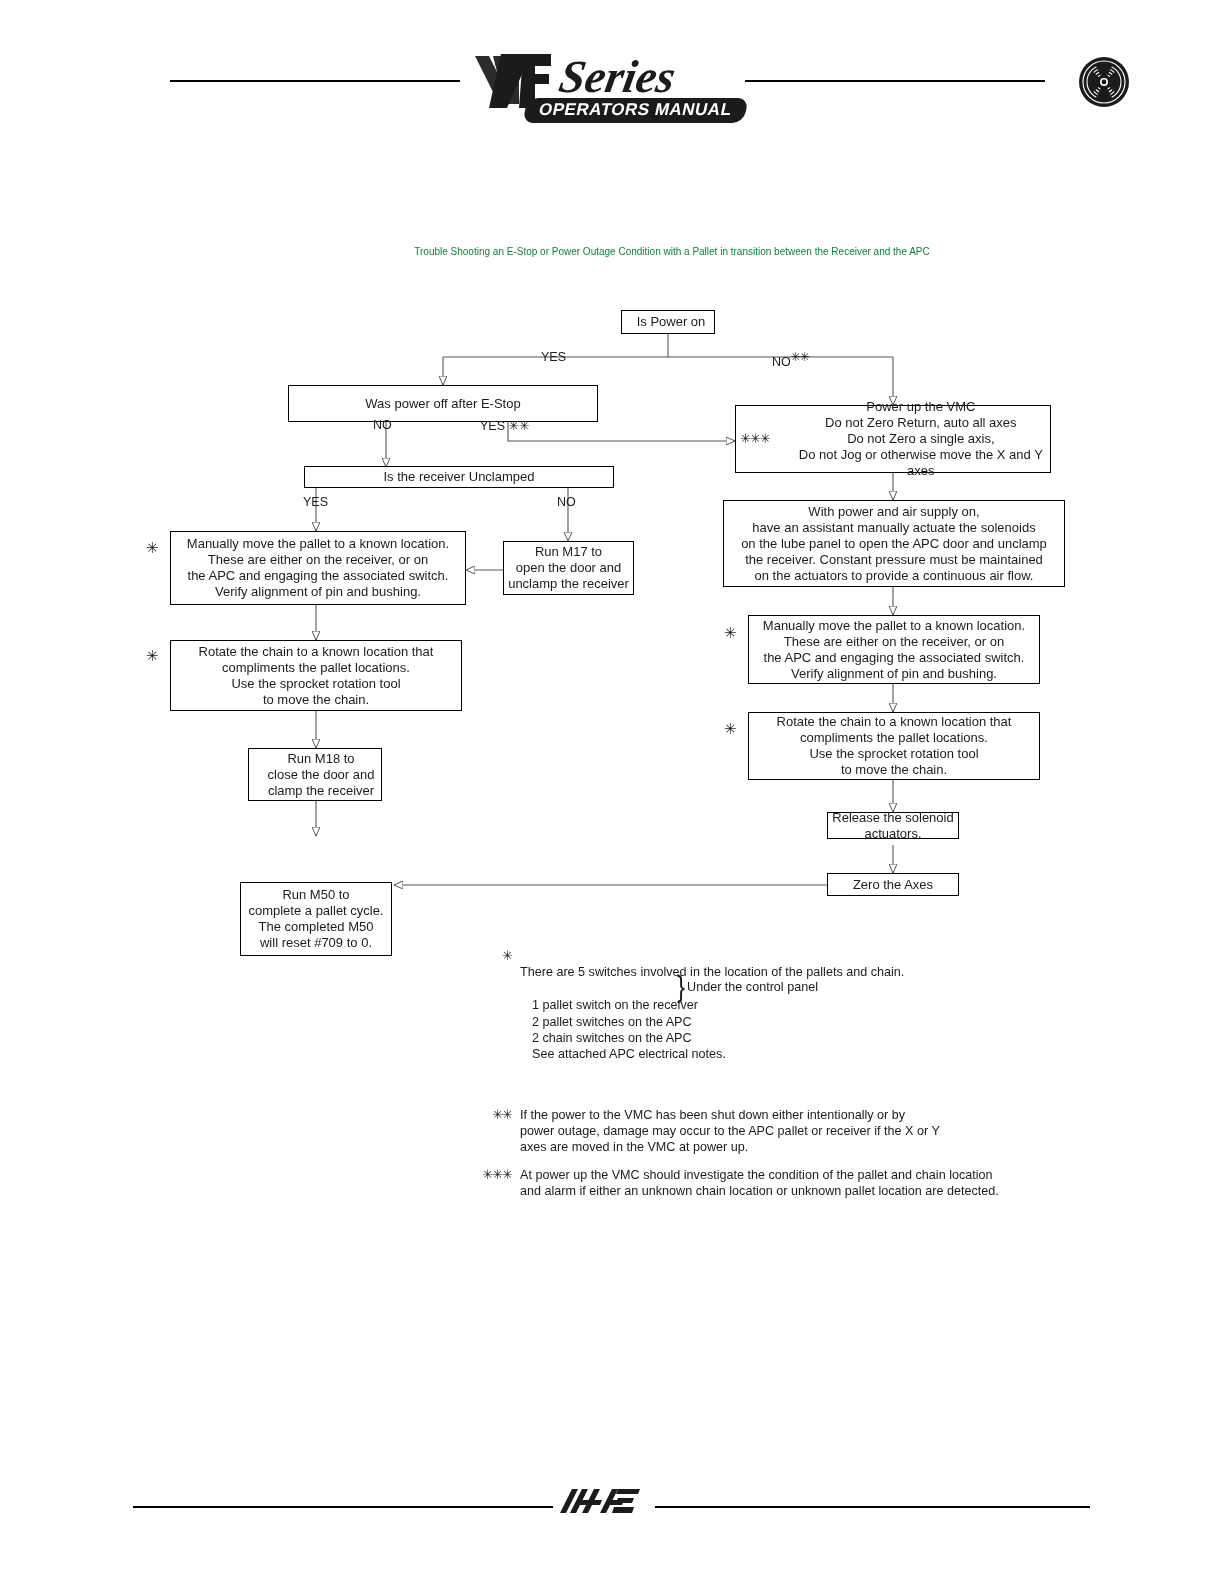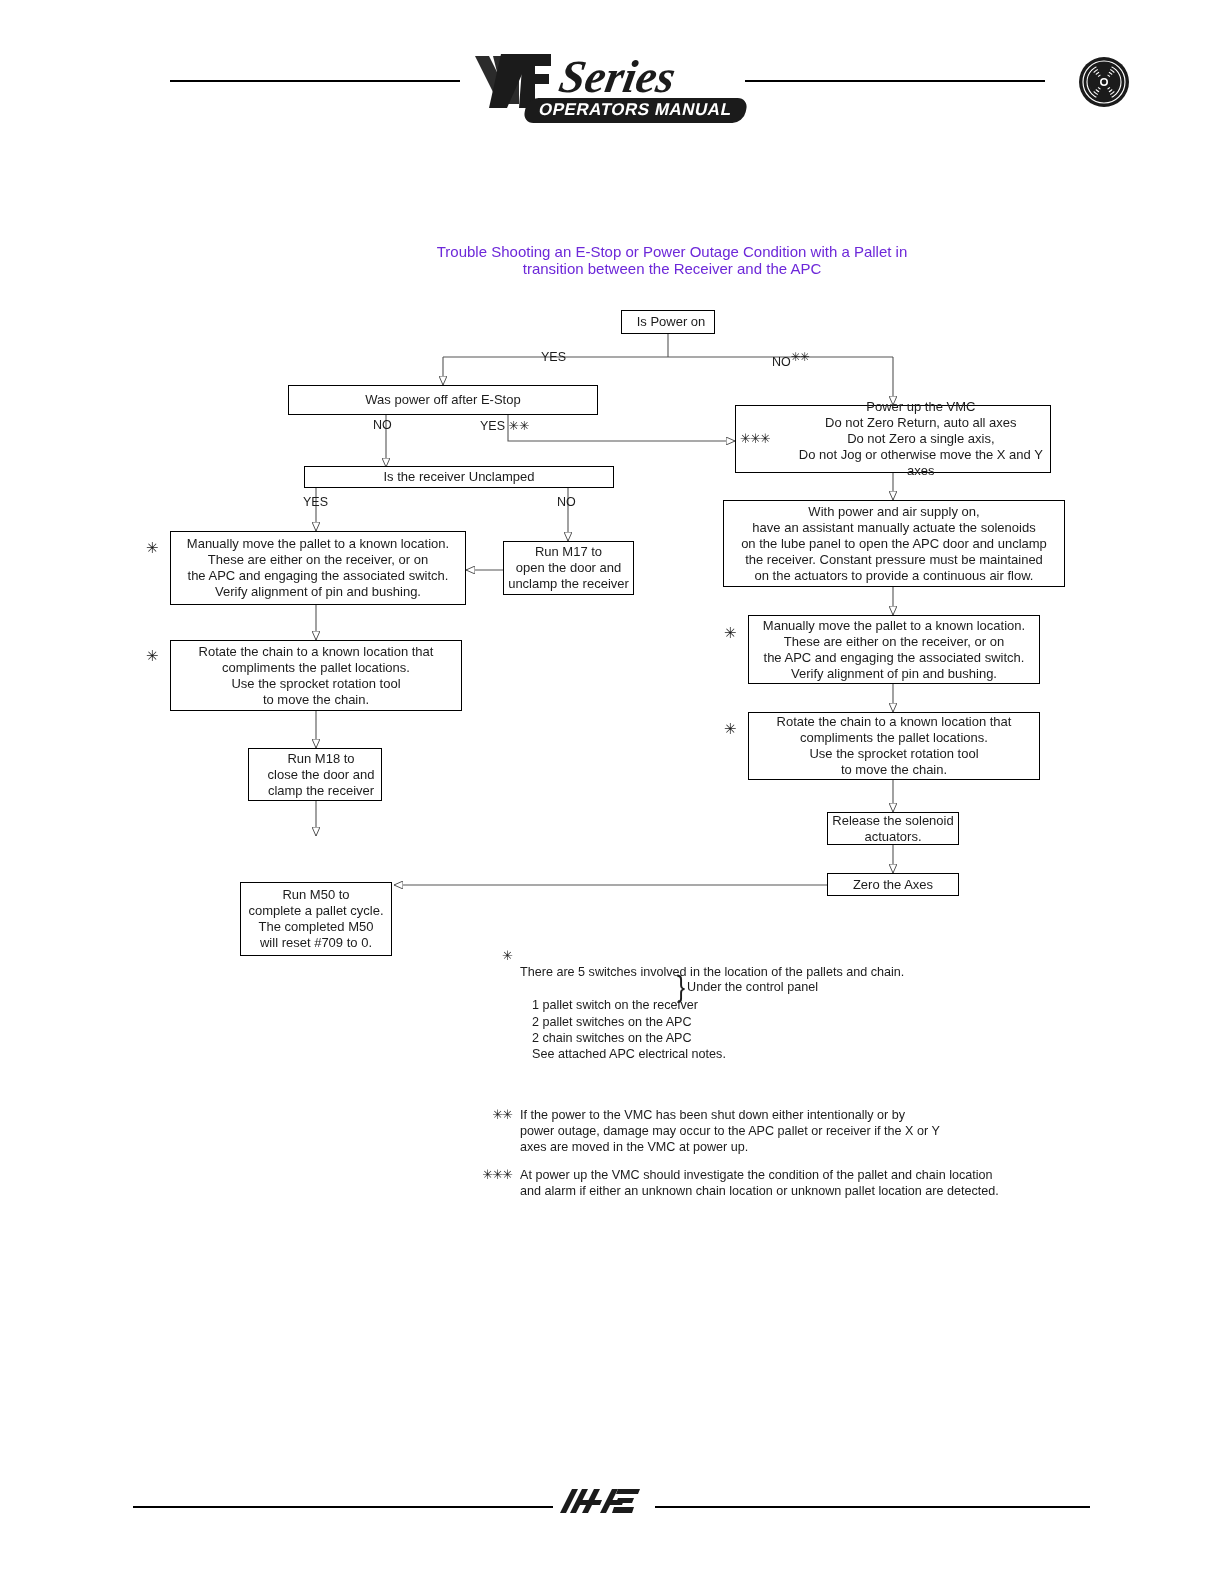--- a/index.html
+++ b/index.html
@@ -74,23 +74,23 @@
     height: 52px;
   }
 
   
   #chart-title {
     position: absolute;
     left: 412px;
     top: 244px;
     width: 520px;
     text-align: center;
-    font-size: 15px;
+    font-size: 10px;
     line-height: 16.5px;
-    color: #6d28d9;
+    color: #15803d;
   }
 
   
   #wires {
     position: absolute;
     left: 0; top: 0;
     width: 1224px; height: 1584px;
     pointer-events: none;
   }
 
@@ -280,21 +280,21 @@
       <path d="M827,885 L394,885" marker-end="url(#arr)"></path>
 
     </g>
   </svg>
 
   <div class="fbox" style="left:621px; top:310px; width:94px; height:24px;padding-left:10px;">Is Power on</div>
 
   <div class="edge-label" style="left:541px; top:350px;">YES</div>
   <div class="edge-label" style="left:772px; top:350px;"><span>NO</span><span class="sup-star">✳✳</span></div>
 
-  <div class="fbox" style="left:288px; top:385px; width:310px; height:30px;">Was power off after E-Stop</div>
+  <div class="fbox" style="left:288px; top:385px; width:310px; height:37px;">Was power off after E-Stop</div>
 
   <div class="edge-label" style="left:373px; top:418px;">NO</div>
   <div class="edge-label" style="left:480px; top:418px;"><span>YES</span>&nbsp;<span>✳✳</span></div>
 
   <div class="fbox" style="left:288px; top:466px; width:310px; height:22px;margin-left:16px;">Is the receiver Unclamped</div>
 
   <div class="edge-label" style="left:303px; top:495px;">YES</div>
   <div class="edge-label" style="left:557px; top:495px;">NO</div>
 
   <div class="star-mark" style="left:146px; top:540px;">✳</div>
@@ -343,21 +343,21 @@
 These are either on the receiver, or on
 the APC and engaging the associated switch.
 Verify alignment of pin and bushing.</div>
 
   <div class="star-mark" style="left:724px; top:721px;">✳</div>
   <div class="fbox" style="left:748px; top:712px; width:292px; height:68px;">Rotate the chain to a known location that
 compliments the pallet locations.
 Use the sprocket rotation tool
 to move the chain.</div>
 
-  <div class="fbox" style="left:827px; top:812px; width:132px; height:33px;">Release the solenoid
+  <div class="fbox" style="left:827px; top:812px; width:132px; height:27px;">Release the solenoid
 actuators.</div>
 
   <div class="fbox" style="left:827px; top:873px; width:132px; height:23px;">Zero the Axes</div>
 
   <div id="footnotes">
 
     <div class="fn-row">
       <div class="fn-mark">✳</div>
       <div class="fn-body">
         <div>There are 5 switches involved in the location of the pallets and chain.</div>

